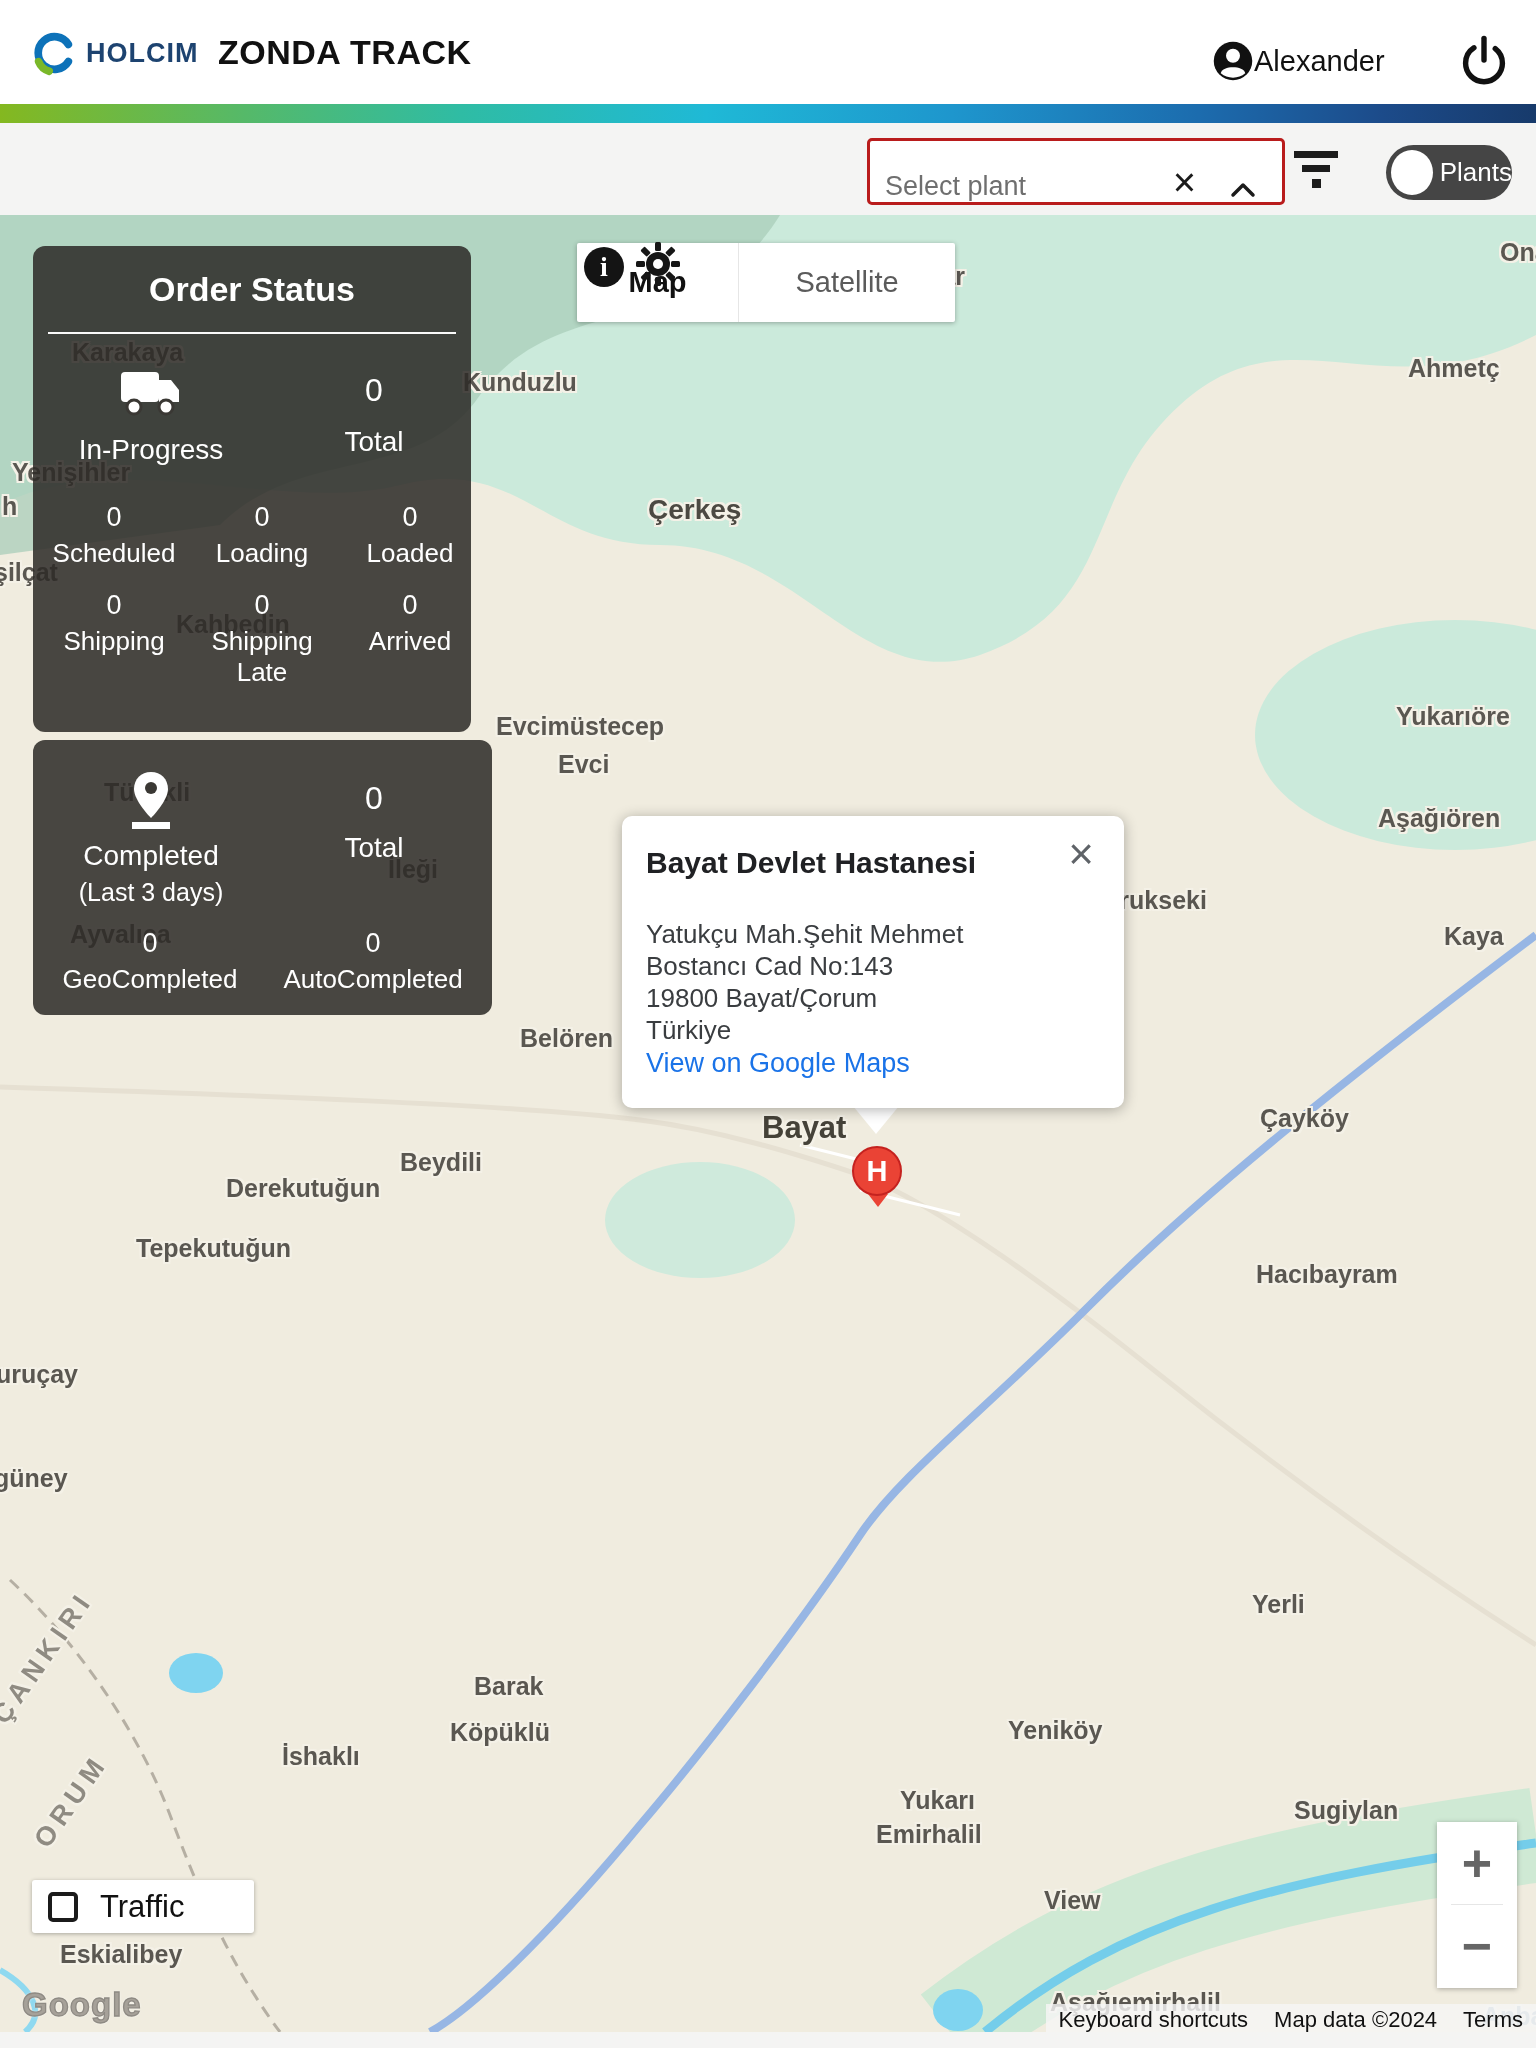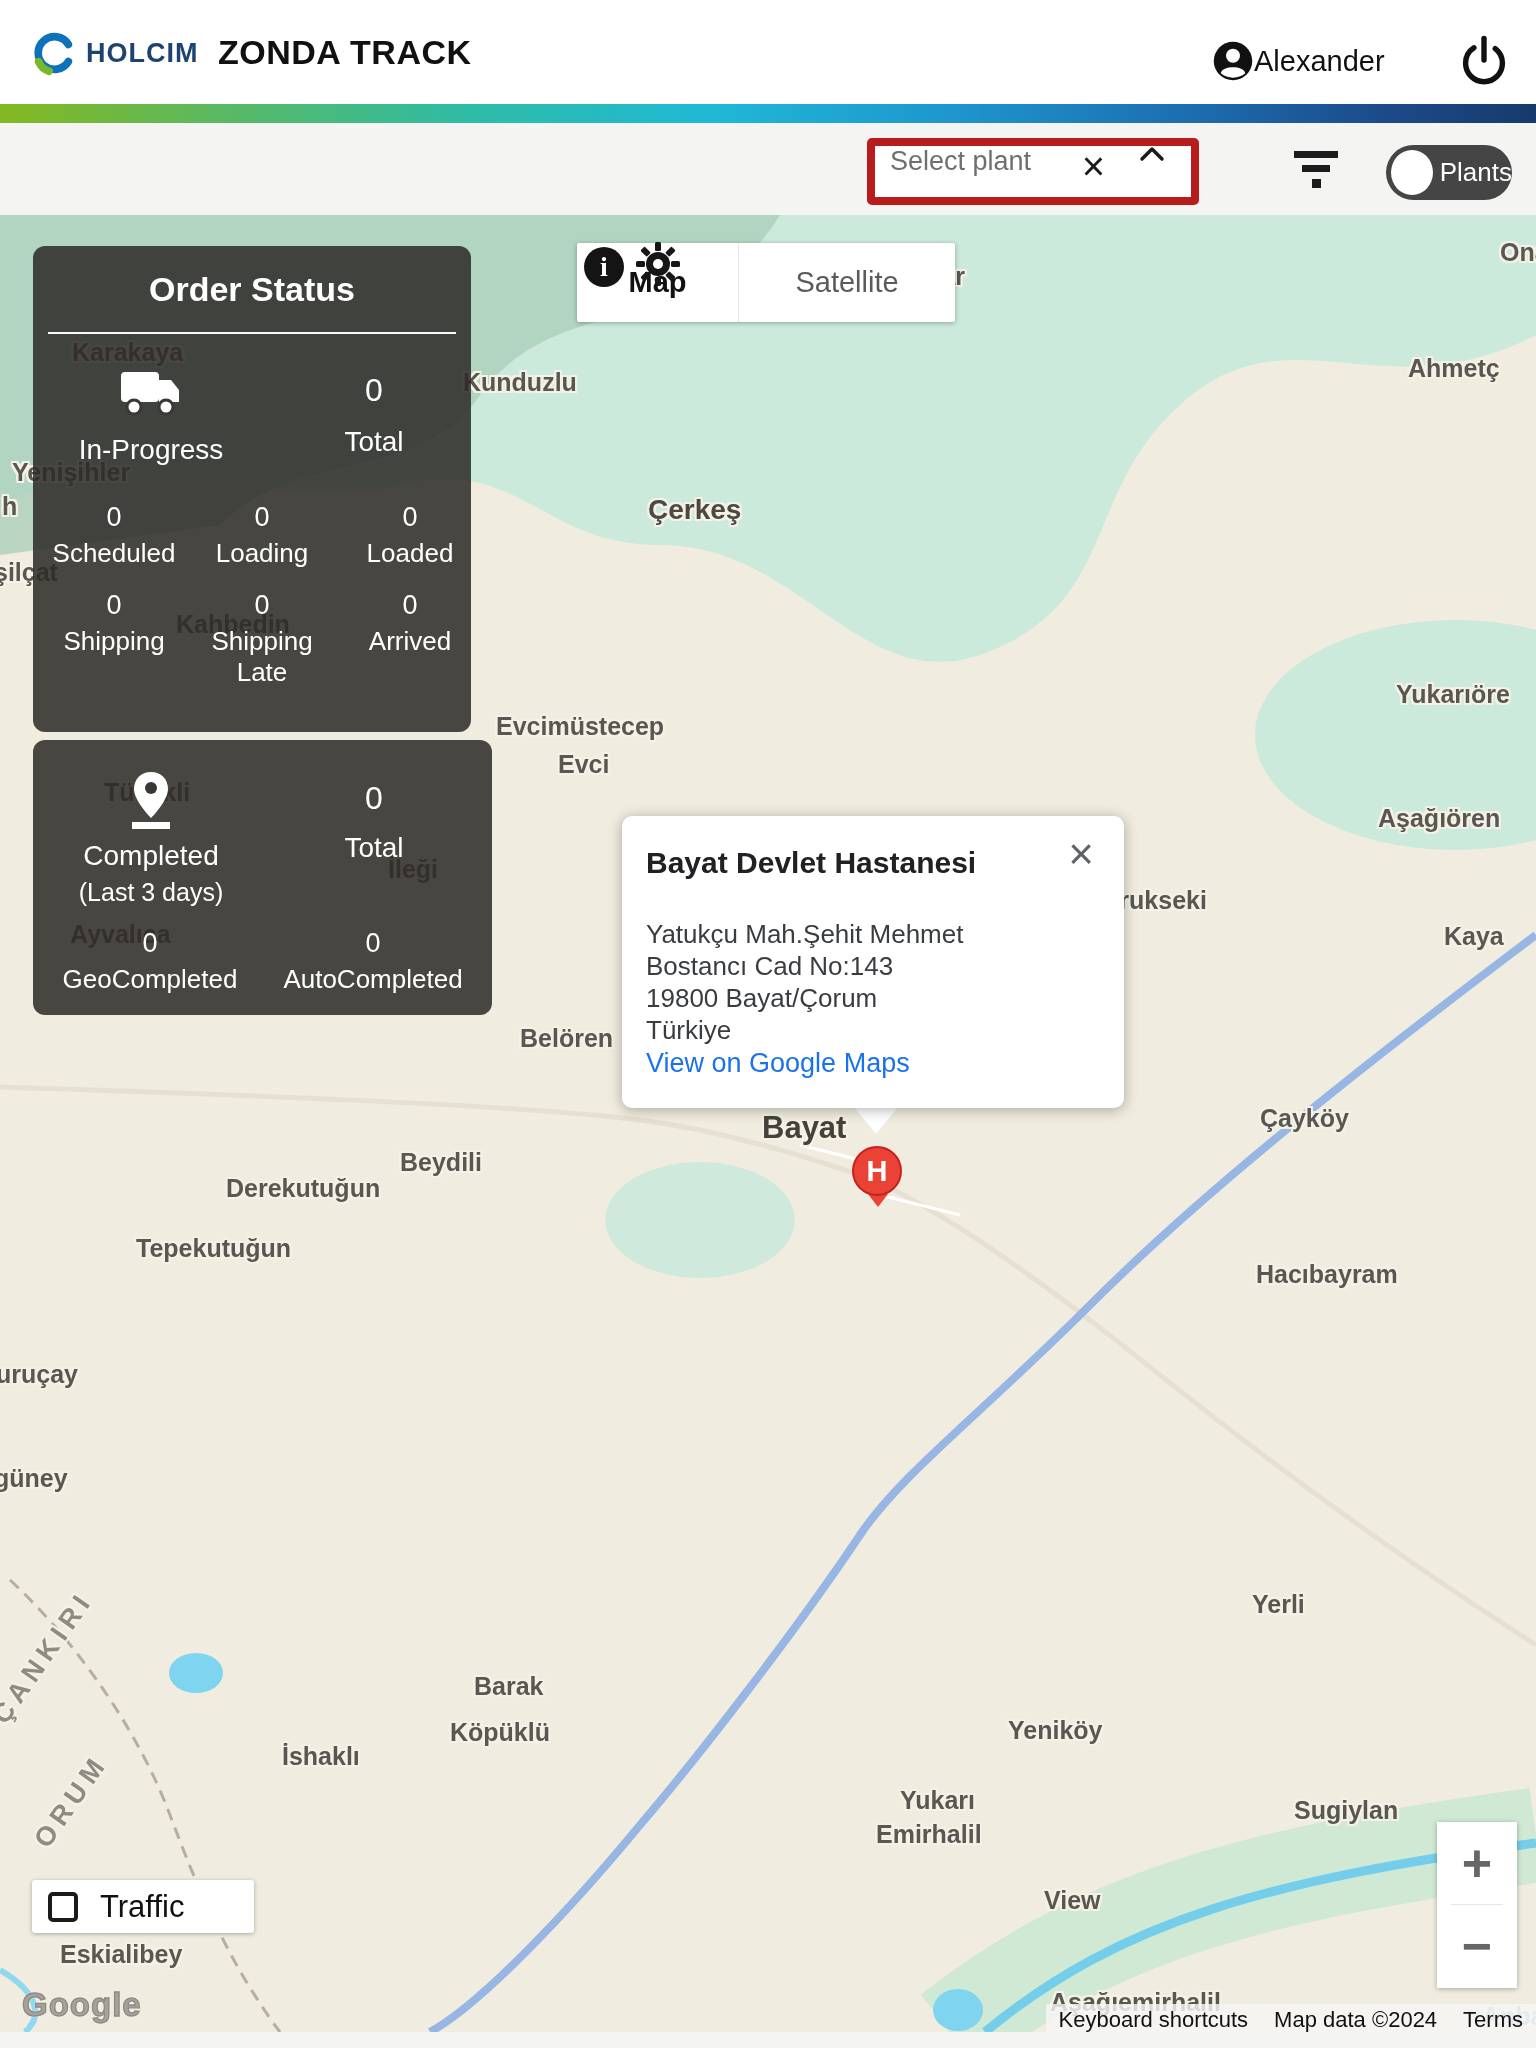--- a/index.html
+++ b/index.html
@@ -14,21 +14,21 @@
   .user-wrap { position:absolute; left:1212px; top:40px; display:flex; align-items:center; }
   .user-name { font-size:29px; color:#111; }
   .power-btn { position:absolute; left:1458px; top:34px; width:52px; height:52px; cursor:pointer; }
 
   
   .grad-bar { position:absolute; left:0; top:104px; width:1536px; height:19px; z-index:30;
     background:linear-gradient(90deg,#84b820 0%,#55b969 16%,#2fbca4 30%,#1fb9d6 46%,#1e96cd 62%,#1c6cae 78%,#1c4b8a 90%,#173a6b 100%); }
 
   
   .toolbar { position:absolute; left:0; top:123px; width:1536px; height:92px; background:#f4f4f3; z-index:30; }
-  .select-plant { position:absolute; left:867px; top:15px; width:332px; height:67px; background:#fff; border:8px solid #b91c1c; border-radius:5px; display:flex; align-items:flex-start; }
+  .select-plant { position:absolute; left:867px; top:15px; width:418px; height:67px; background:#fff; border:3px solid #b91c1c; border-radius:5px; display:flex; align-items:flex-end; }
   .select-placeholder { margin-left:15px; font-size:27px; color:#6f6f6f; flex:1; }
   .select-clear { font-size:40px; color:#1b1b1b; line-height:1; margin-right:34px; cursor:pointer; }
   .select-chevron { margin-right:26px; cursor:pointer; }
   .filter-icon { position:absolute; left:1293px; top:28px; width:46px; height:42px; cursor:pointer; }
   .filter-icon i { display:block; background:#1c1c1c; margin:0 auto 7px auto; }
   .fi1 { width:44px; height:7px; }
   .fi2 { width:28px; height:7px; }
   .fi3 { width:9px; height:9px; }
   .plants-toggle { position:absolute; left:1386px; top:22px; width:126px; height:55px; background:#454545; border-radius:28px; display:flex; align-items:center; cursor:pointer; }
   .toggle-knob { width:45px; height:45px; border-radius:50%; background:#fff; margin-left:5px; }
@@ -120,21 +120,21 @@
     <span class="maplabel" style="left: 1408px; top: 354px;">Ahmetç</span>
     <span class="maplabel" style="left: 72px; top: 338px;">Karakaya</span>
     <span class="maplabel" style="left: 463px; top: 368px;">Kunduzlu</span>
     <span class="maplabel" style="left: 12px; top: 458px;">Yenişihler</span>
     <span class="maplabel" style="left: 2px; top: 492px;">h</span>
     <span class="maplabel town-lg" style="left: 648px; top: 494px;">Çerkeş</span>
     <span class="maplabel" style="left: -6px; top: 558px;">şilçat</span>
     <span class="maplabel" style="left: 176px; top: 610px;">Kahbedin</span>
     <span class="maplabel" style="left: 496px; top: 712px;">Evcimüstecep</span>
     <span class="maplabel" style="left: 558px; top: 750px;">Evci</span>
-    <span class="maplabel" style="left: 1396px; top: 680px;">Yukarıöre</span>
+    <span class="maplabel" style="left: 1396px; top: 702px;">Yukarıöre</span>
     <span class="maplabel" style="left: 104px; top: 778px;">Tüvekli</span>
     <span class="maplabel" style="left: 1378px; top: 804px;">Aşağıören</span>
     <span class="maplabel" style="left: 388px; top: 848px; margin-top: 7px;">İleği</span>
     <span class="maplabel" style="left: 1086px; top: 886px;">Dorukseki</span>
     <span class="maplabel" style="left: 70px; top: 920px;">Ayvalıca</span>
     <span class="maplabel" style="left: 1444px; top: 922px;">Kaya</span>
     <span class="maplabel" style="left: 520px; top: 1024px;">Belören</span>
     <span class="maplabel" style="left: 1260px; top: 1104px;">Çayköy</span>
     <span class="maplabel city" style="left: 762px; top: 1110px;">Bayat</span>
     <span class="maplabel" style="left: 400px; top: 1148px;">Beydili</span>

